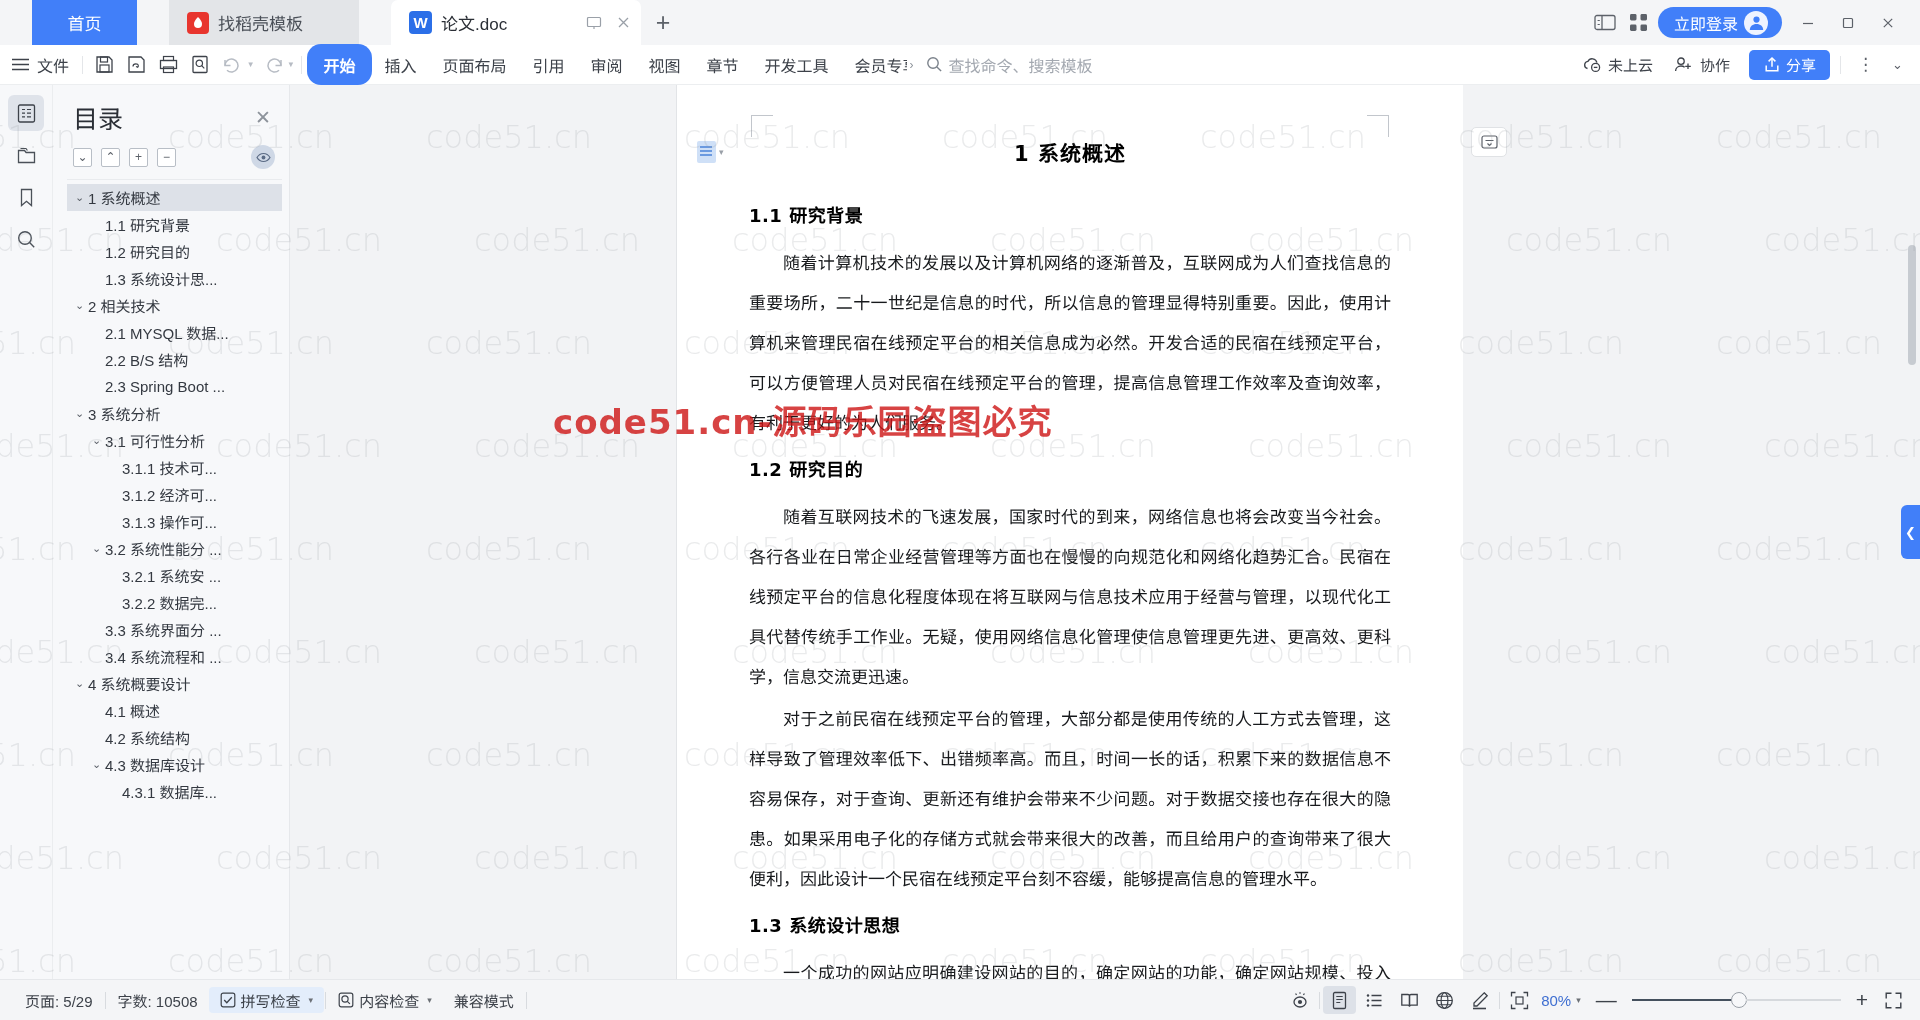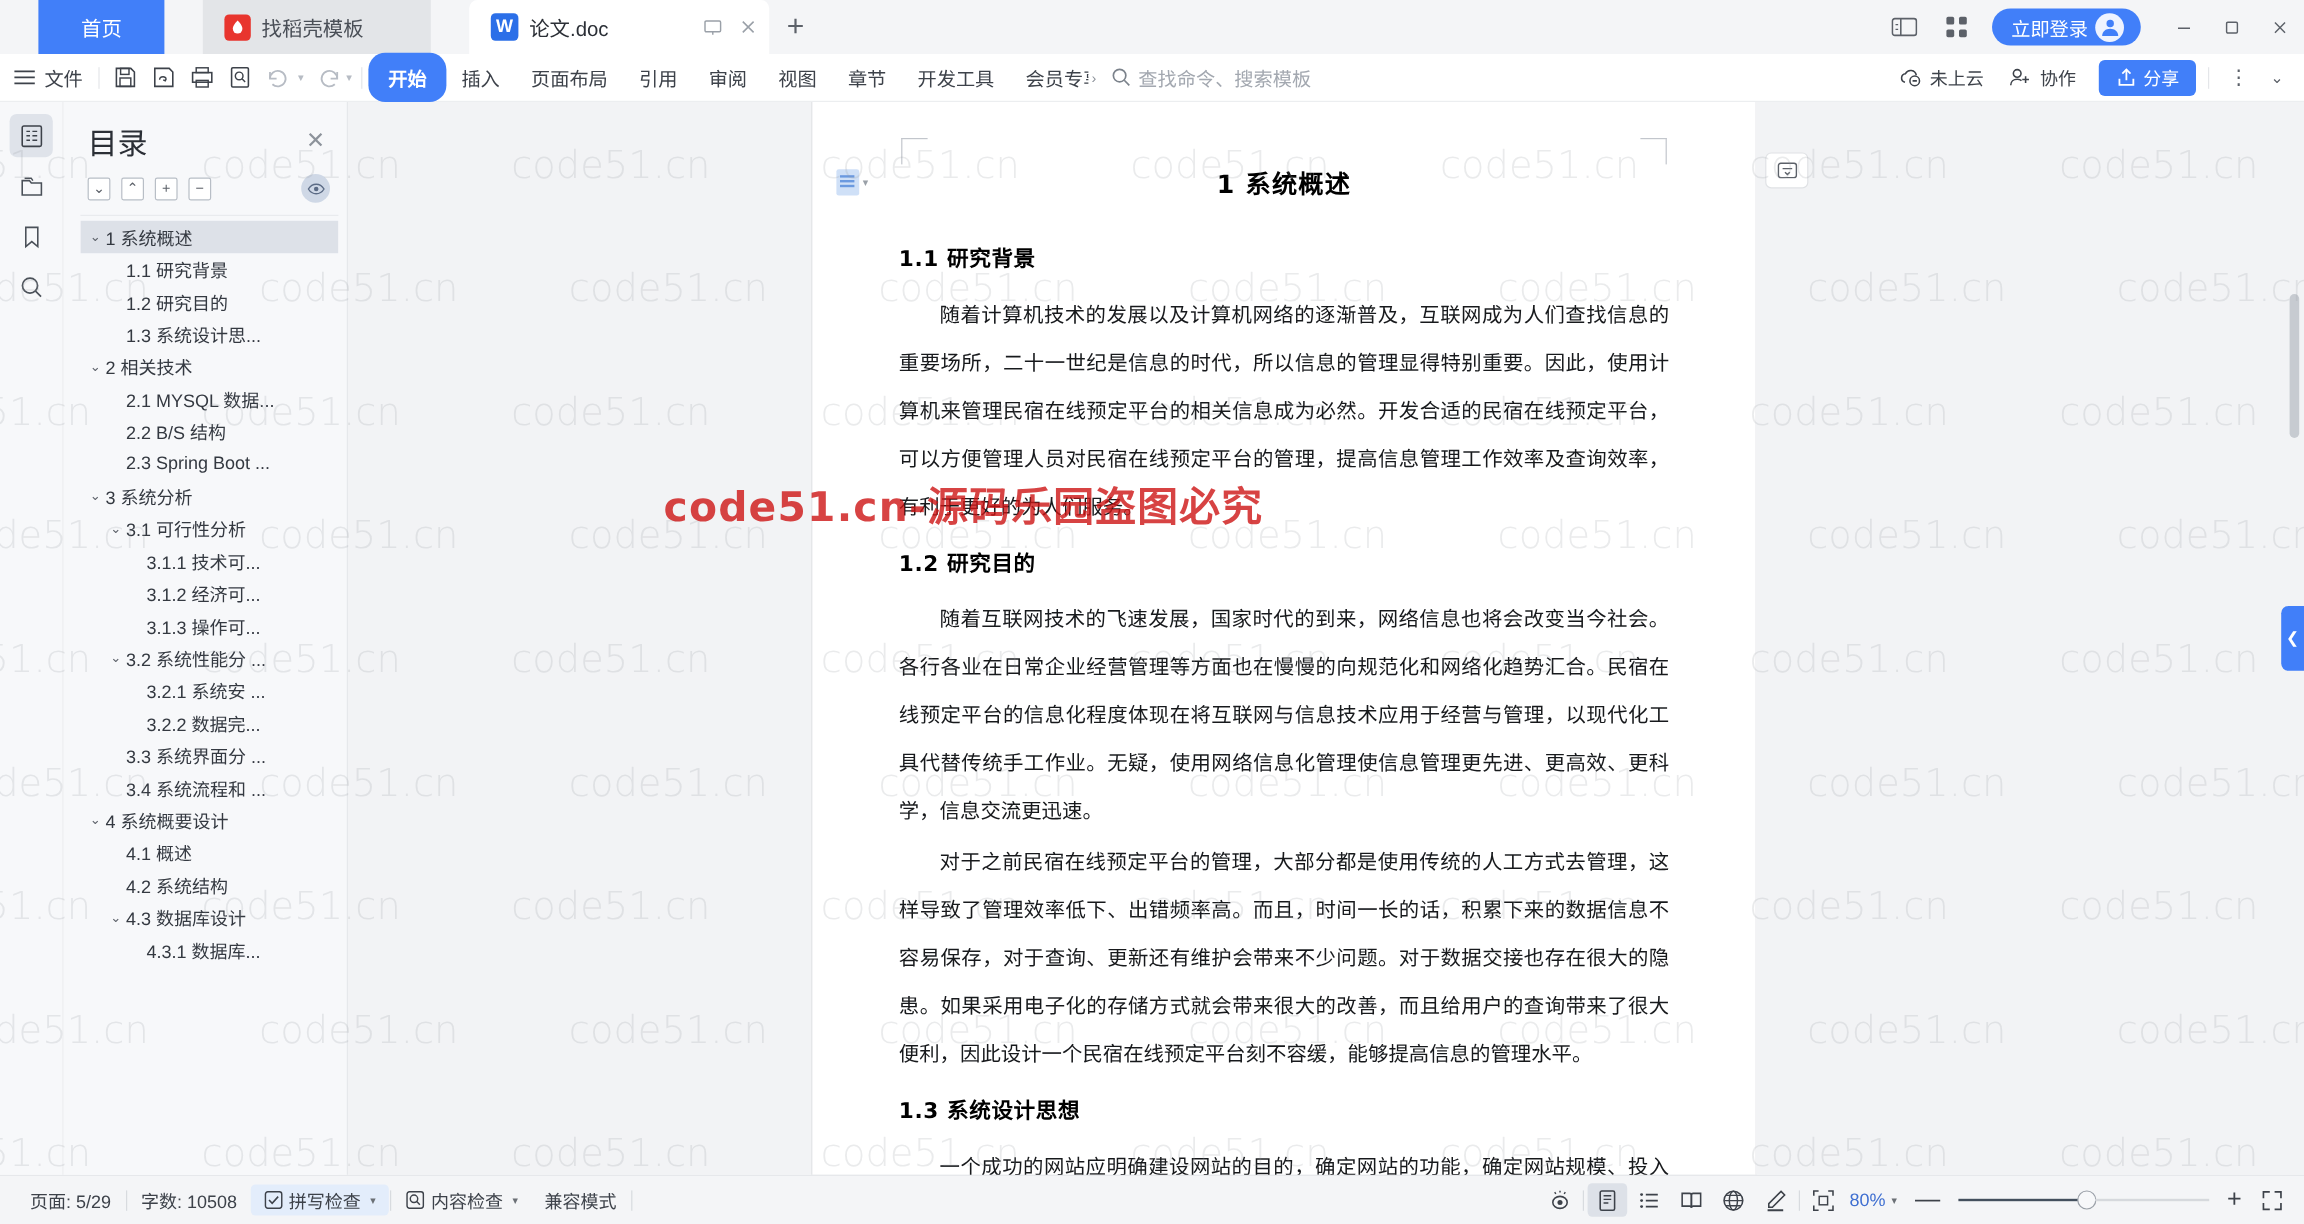--- a/index.html
+++ b/index.html
@@ -45,22 +45,22 @@
     align-items: center; justify-content: center;
   }
   .tab-doc .tab-label { flex: 1; }
   .tab-actions { display: flex; align-items: center; gap: 14px; margin-left: 30px; color: #9aa0a8; }
   .tab-actions span { cursor: pointer; font-size: 16px; line-height: 1; }
   .tab-plus {
     width: 44px; height: 45px; display: flex; align-items: center; justify-content: center;
     color: #5c6169; font-size: 25px; cursor: pointer; font-weight: 300;
   }
   .tabbar-right {
-    margin-left: auto; display: flex; align-items: center; gap: 14px;
-    height: 45px;
+    margin-left: auto; display: flex; align-items: center; gap: 4px;
+    padding-right: 12px; height: 45px;
   }
   .tbr-icon {
     width: 30px; height: 26px; display: flex; align-items: center; justify-content: center;
     color: #5c6169; cursor: pointer;
   }
   .login-btn {
     background: #417ff9; color: #fff; height: 31px; border-radius: 16px;
     display: flex; align-items: center; padding: 0 14px 0 16px; gap: 6px;
     font-size: 16px; cursor: pointer; margin-right: 2px;
   }

